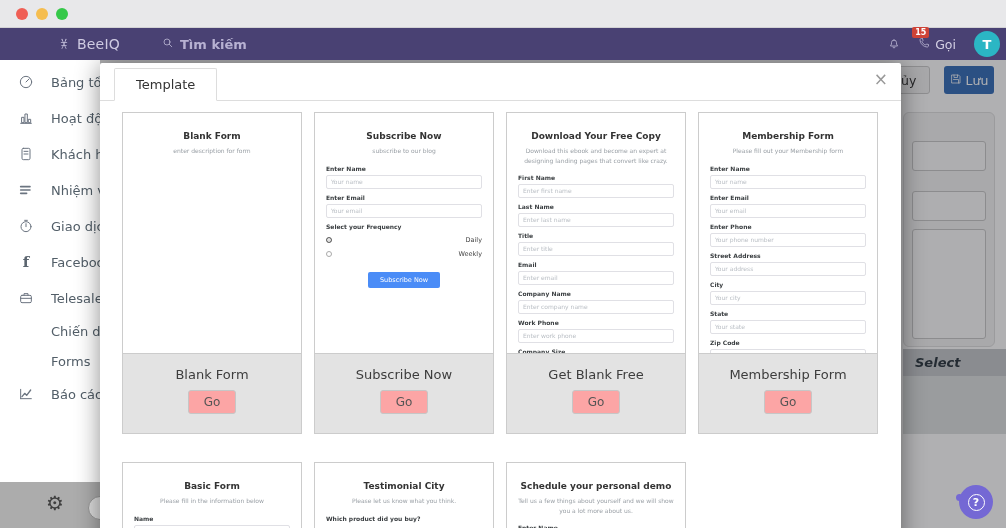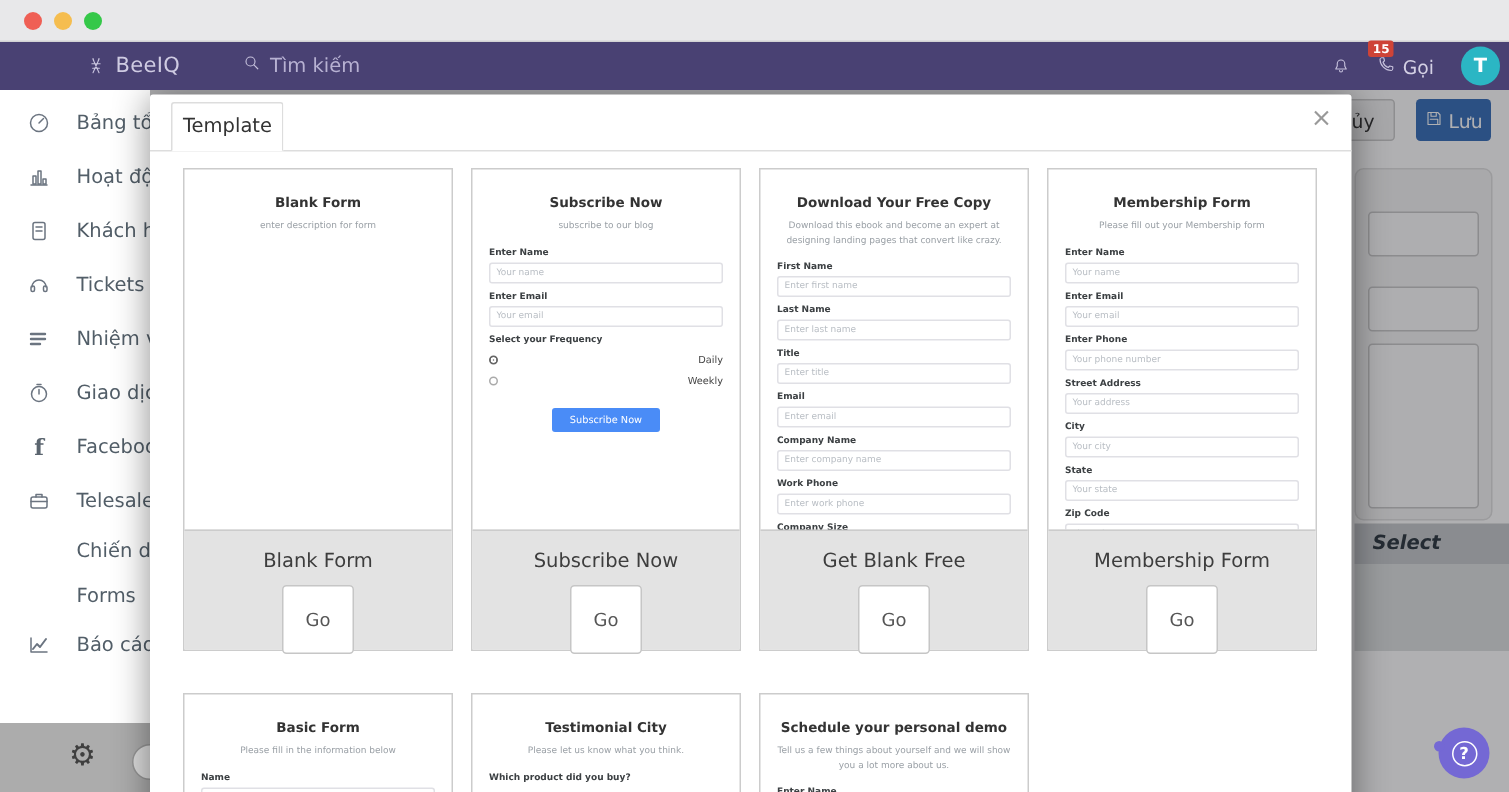--- a/index.html
+++ b/index.html
@@ -10,21 +10,21 @@
   .chrome{position:absolute;top:0;left:0;right:0;height:28px;background:#e8e8ea;border-bottom:1px solid #d2d2d4;z-index:40;display:flex;align-items:center;padding-left:16px;gap:8px;box-sizing:border-box;}
   .light{width:12px;height:12px;border-radius:50%;}
   .light.red{background:#ef5f55;}
   .light.yellow{background:#f5bd4f;}
   .light.green{background:#35c849;}
 
   
   .appbar{position:absolute;top:28px;left:0;right:0;height:32px;background:#494173;z-index:40;display:flex;align-items:center;color:#d9d6e8;}
   .brand{display:flex;align-items:center;gap:7px;margin-left:58px;font-size:14px;color:#cfcbe2;letter-spacing:.2px;text-align:center;}
   .brand svg{display:block;}
-  .search{display:flex;align-items:center;gap:6px;margin-left:42px;font-size:13px;color:#b7b1d2;cursor:text;}
+  .search{display:flex;align-items:center;gap:6px;margin-left:42px;font-size:13px;color:#b7b1d2;cursor:text;font-weight:bold;}
   .appbar-right{margin-left:auto;display:flex;align-items:center;gap:18px;padding-right:6px;}
   .bell-wrap{position:relative;cursor:pointer;}
   .badge{position:absolute;top:-8px;left:24px;background:#ce4337;color:#fff;font-size:8px;font-weight:bold;padding:1px 3px;border-radius:2px;line-height:1.2;}
   .call{display:flex;gap:5px;align-items:center;font-size:12.5px;color:#d4d0e4;cursor:pointer;}
   .avatar{width:26px;height:26px;border-radius:50%;background:#2bb6c4;color:#fff;display:flex;align-items:center;justify-content:center;font-size:13px;font-weight:bold;cursor:pointer;}
 
   
   .sidebar{position:absolute;top:60px;left:0;width:190px;bottom:0;background:#fff;z-index:1;}
   .s-items{padding-top:4px;}
   .s-item{height:36px;display:flex;align-items:center;padding-left:17px;gap:16px;font-size:13px;color:#525e68;cursor:pointer;}
@@ -45,39 +45,39 @@
   .bg-box.b3{top:116px;height:108px;}
   .bg-select{position:absolute;left:903px;top:349px;width:113px;height:27px;background:#c7cacc;color:#2f3a42;font-weight:bold;font-size:13px;line-height:27px;padding-left:12px;z-index:1;box-sizing:border-box;font-style:italic;}
   .bg-row{position:absolute;left:903px;top:376px;width:103px;height:58px;background:#dfe1e2;z-index:1;}
 
   
   .overlay{position:absolute;left:100px;top:60px;right:0;bottom:0;background:rgba(15,15,20,0.33);z-index:5;}
 
   
   .modal{position:absolute;left:100px;top:63px;width:801px;height:640px;background:#fff;z-index:10;box-shadow:0 2px 24px rgba(0,0,0,0.45);border-radius:2px;box-sizing:border-box;}
   .modal-head{display:flex;align-items:flex-end;height:38px;border-bottom:1px solid #ddd;padding:0 14px;position:relative;box-sizing:border-box;}
-  .tab{padding:8px 7px;font-size:13px;color:#333;background:#fff;border:1px solid #ddd;border-bottom:1px solid #fff;border-radius:2px 2px 0 0;margin-bottom:-1px;cursor:pointer;}
+  .tab{padding:8px 21px;font-size:13px;color:#333;background:#fff;border:1px solid #ddd;border-bottom:1px solid #fff;border-radius:2px 2px 0 0;margin-bottom:-1px;cursor:pointer;}
   .modal-close{position:absolute;right:13px;top:8px;font-size:17px;color:#999;cursor:pointer;line-height:1;}
   .modal-body{padding:11px 22px;display:flex;flex-wrap:wrap;gap:28px 12px;}
 
   
   .card{width:180px;border:1px solid #ccc;box-sizing:border-box;background:#fff;cursor:pointer;}
   .preview{height:240px;padding:10px 11px;overflow:hidden;box-sizing:border-box;}
   .p-title{text-align:center;font-size:9px;font-weight:bold;color:#333;margin-top:8px;}
   .p-sub{text-align:center;font-size:6px;color:#9aa0a6;margin-top:5px;line-height:1.6;}
   .p-fields{margin-top:9px;}
   .p-label{font-size:6px;color:#3c4043;margin:5px 0 3px;font-weight:bold;}
   .p-input{height:12px;border:1px solid #e0e0e5;border-radius:2px;font-size:6px;color:#b9bec4;line-height:12px;padding-left:4px;}
   .p-radio-row{display:flex;align-items:center;gap:4px;margin:6px 0;font-size:6.5px;color:#444;justify-content:space-between;}
   .p-radio{width:6px;height:6px;border:1px solid #aaa;border-radius:50%;box-sizing:border-box;}
   .p-radio.checked{background:#666;box-shadow:inset 0 0 0 1.5px #fff;border-color:#666;}
   .p-btn{margin:14px auto 0;width:max-content;background:#4a8cf7;color:#fff;font-size:6.5px;padding:4px 12px;border-radius:2px;}
   .card-footer{height:80px;background:#e3e3e3;text-align:center;border-top:1px solid #ccc;box-sizing:border-box;}
   .cf-name{padding-top:13px;font-size:13px;color:#3d3d3d;}
-  .go-btn{margin-top:8px;display:inline-block;background:#ffffff;border:1px solid #c6c6c6;border-radius:3px;padding:15px 15px;font-size:12px;color:#555;cursor:pointer;}
+  .go-btn{margin-top:8px;display:inline-block;background:#fca5a5;border:1px solid #c6c6c6;border-radius:3px;padding:4px 15px;font-size:12px;color:#555;cursor:pointer;}
 
   
   .help-btn{position:absolute;left:959px;top:485px;width:34px;height:34px;border-radius:50%;background:#7468d4;z-index:20;display:flex;align-items:center;justify-content:center;cursor:pointer;}
   .help-btn::before{content:"";position:absolute;left:-3px;top:9px;width:7px;height:7px;background:#7468d4;border-radius:50%;}
   .help-inner{width:17px;height:17px;border:1.5px solid #fff;border-radius:50%;color:#fff;font-size:11px;display:flex;align-items:center;justify-content:center;font-weight:bold;box-sizing:border-box;}
 
   svg.icon{fill:none;stroke:#6b7480;stroke-width:1.5;stroke-linecap:round;stroke-linejoin:round;}
   svg.icon.light{stroke:#c6c1dc;}
   svg.icon.white{stroke:#fff;}
 </style>
@@ -155,30 +155,20 @@
         <span>Hoạt động</span>
       </div>
       <div class="s-item">
         <span class="s-ic">
             <svg class="icon" width="16" height="16" viewBox="0 0 24 24">
               <rect x="6" y="3.5" width="12" height="17" rx="2"></rect>
               <path d="M9 8h6 M9 12h6"></path>
             </svg>
           </span>
         <span>Khách hàng</span>
-      </div>
-      <div class="s-item">
-        <span class="s-ic">
-            <svg class="icon" width="16" height="16" viewBox="0 0 24 24">
-              <path d="M5 14a7 7 0 0 1 14 0"></path>
-              <rect x="4" y="13" width="3.5" height="5.5" rx="1.5"></rect>
-              <rect x="16.5" y="13" width="3.5" height="5.5" rx="1.5"></rect>
-            </svg>
-          </span>
-        <span>Tickets</span>
       </div>
       <div class="s-item">
         <span class="s-ic">
             <svg class="icon" width="16" height="16" viewBox="0 0 24 24" style="stroke-width:2.4">
               <path d="M4 7h14 M4 12h14 M4 17h9"></path>
             </svg>
           </span>
         <span>Nhiệm vụ</span>
       </div>
       <div class="s-item">

